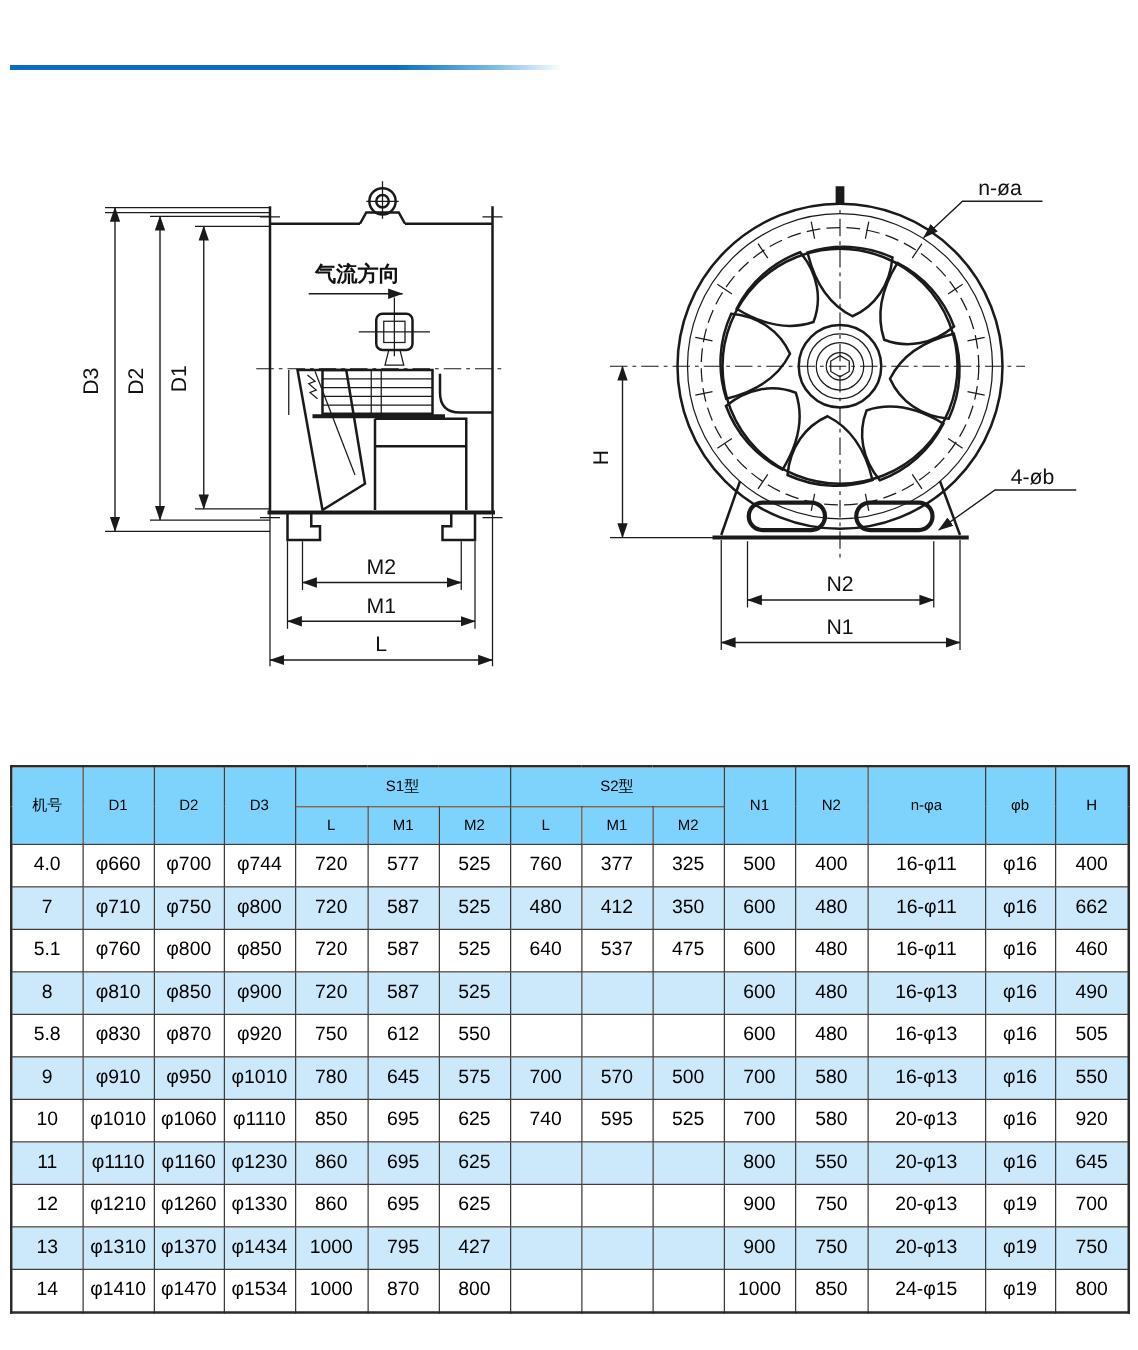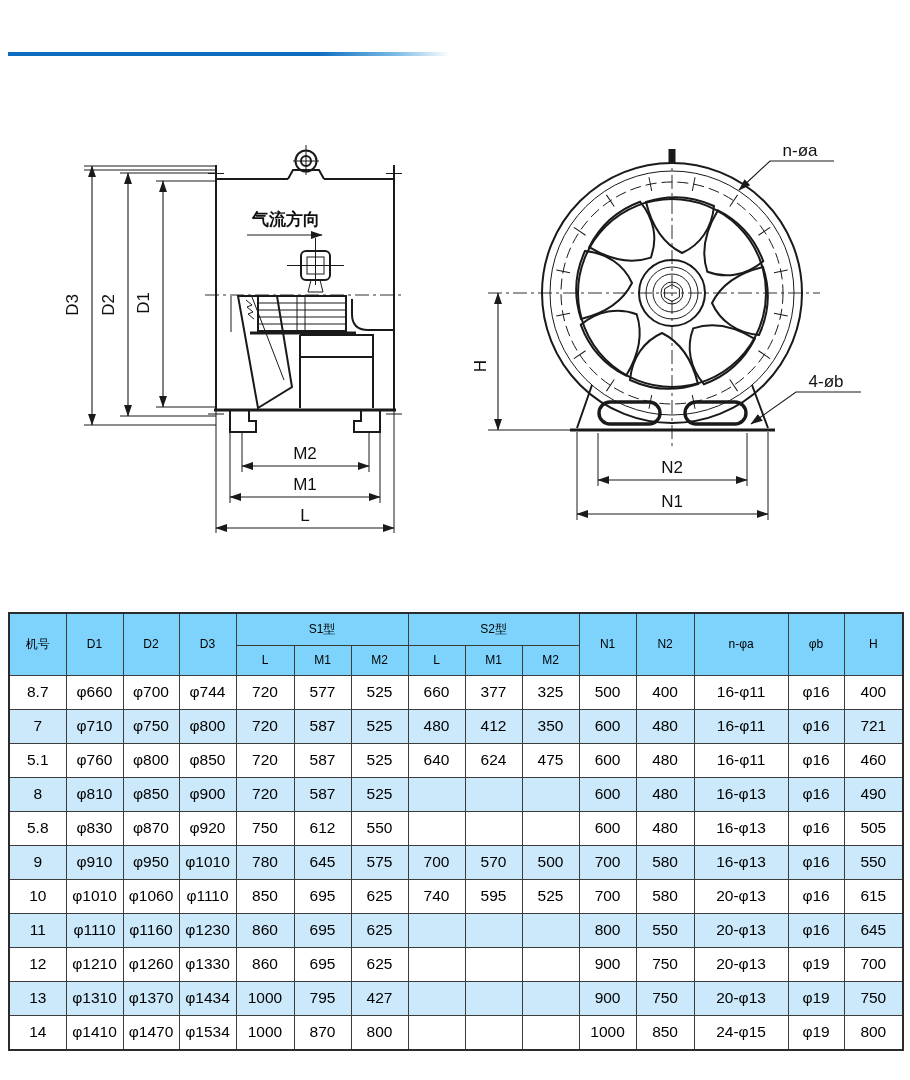--- a/index.html
+++ b/index.html
@@ -229,28 +229,28 @@
         <th>L</th>
         <th>M1</th>
         <th>M2</th>
         <th>L</th>
         <th>M1</th>
         <th>M2</th>
       </tr>
     </thead>
     <tbody>
         <tr>
-          <td>8.7</td>
+          <td>4.0</td>
           <td>φ660</td>
           <td>φ700</td>
           <td>φ744</td>
           <td>720</td>
           <td>577</td>
           <td>525</td>
-          <td>660</td>
+          <td>760</td>
           <td>377</td>
           <td>325</td>
           <td>500</td>
           <td>400</td>
           <td>16-φ11</td>
           <td>φ16</td>
           <td>400</td>
         </tr>
         <tr class="alt">
           <td>7</td>
@@ -260,32 +260,32 @@
           <td>720</td>
           <td>587</td>
           <td>525</td>
           <td>480</td>
           <td>412</td>
           <td>350</td>
           <td>600</td>
           <td>480</td>
           <td>16-φ11</td>
           <td>φ16</td>
-          <td>721</td>
+          <td>662</td>
         </tr>
         <tr>
           <td>5.1</td>
           <td>φ760</td>
           <td>φ800</td>
           <td>φ850</td>
           <td>720</td>
           <td>587</td>
           <td>525</td>
           <td>640</td>
-          <td>624</td>
+          <td>537</td>
           <td>475</td>
           <td>600</td>
           <td>480</td>
           <td>16-φ11</td>
           <td>φ16</td>
           <td>460</td>
         </tr>
         <tr class="alt">
           <td>8</td>
           <td>φ810</td>
@@ -345,21 +345,21 @@
           <td>850</td>
           <td>695</td>
           <td>625</td>
           <td>740</td>
           <td>595</td>
           <td>525</td>
           <td>700</td>
           <td>580</td>
           <td>20-φ13</td>
           <td>φ16</td>
-          <td>615</td>
+          <td>920</td>
         </tr>
         <tr class="alt">
           <td>11</td>
           <td>φ1110</td>
           <td>φ1160</td>
           <td>φ1230</td>
           <td>860</td>
           <td>695</td>
           <td>625</td>
           <td></td>

